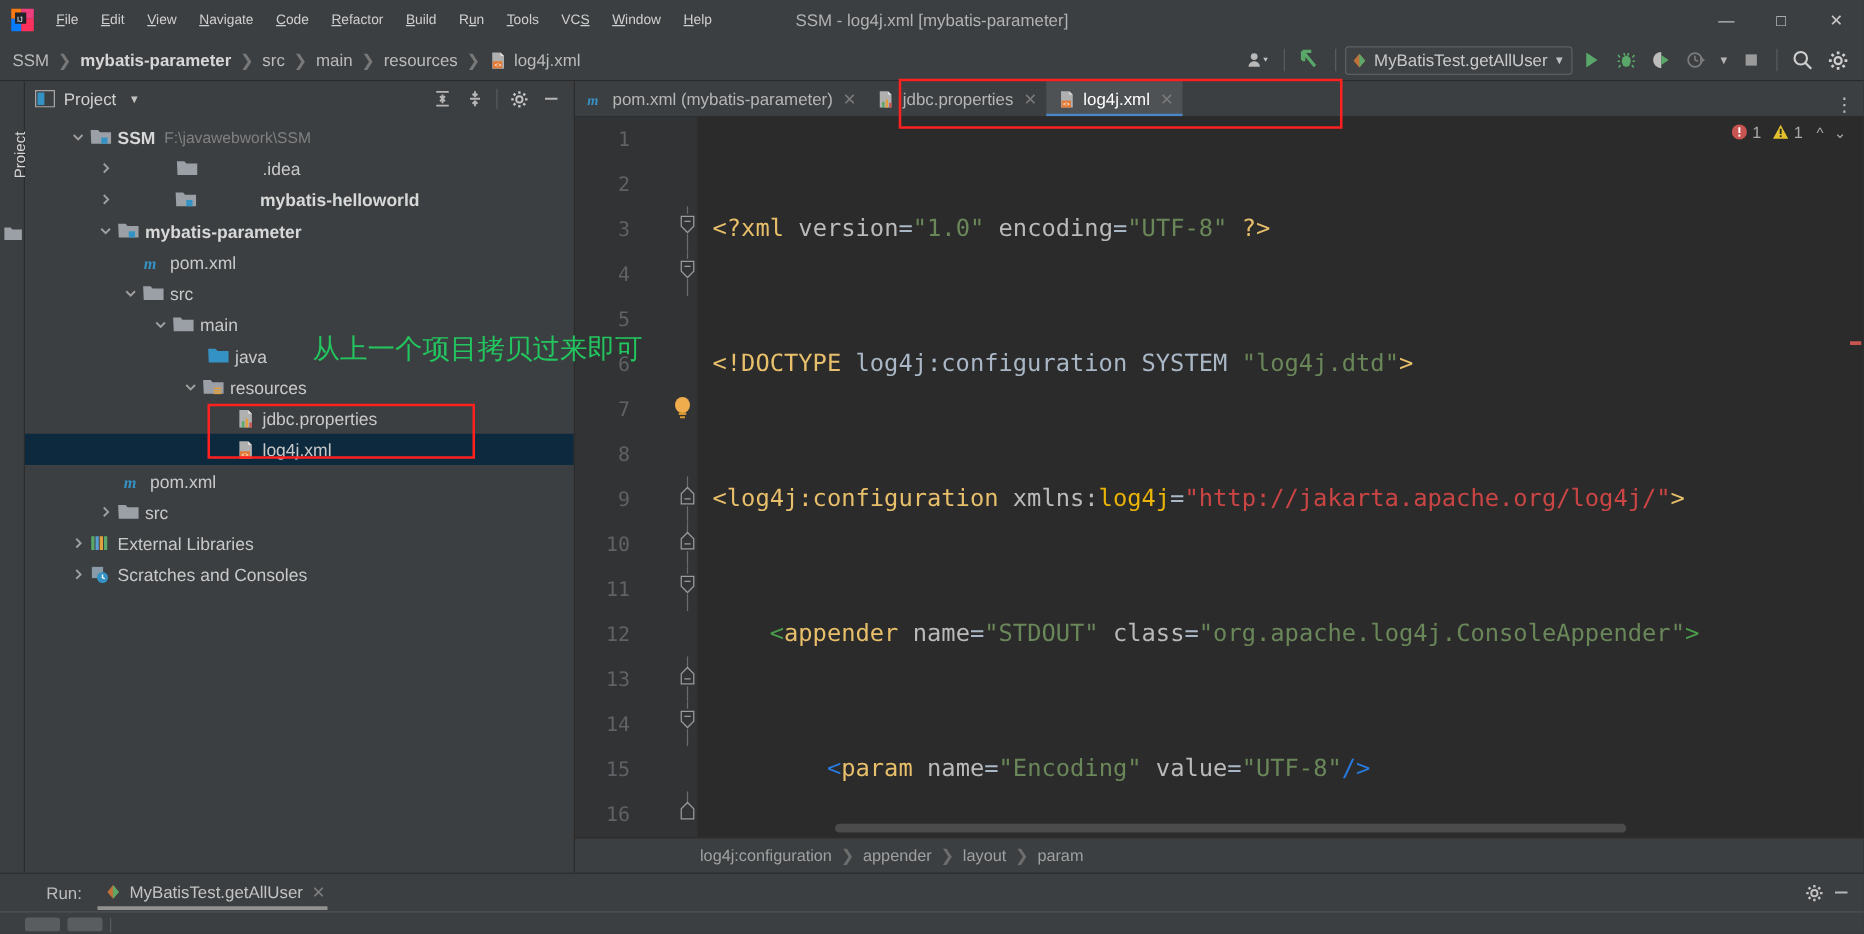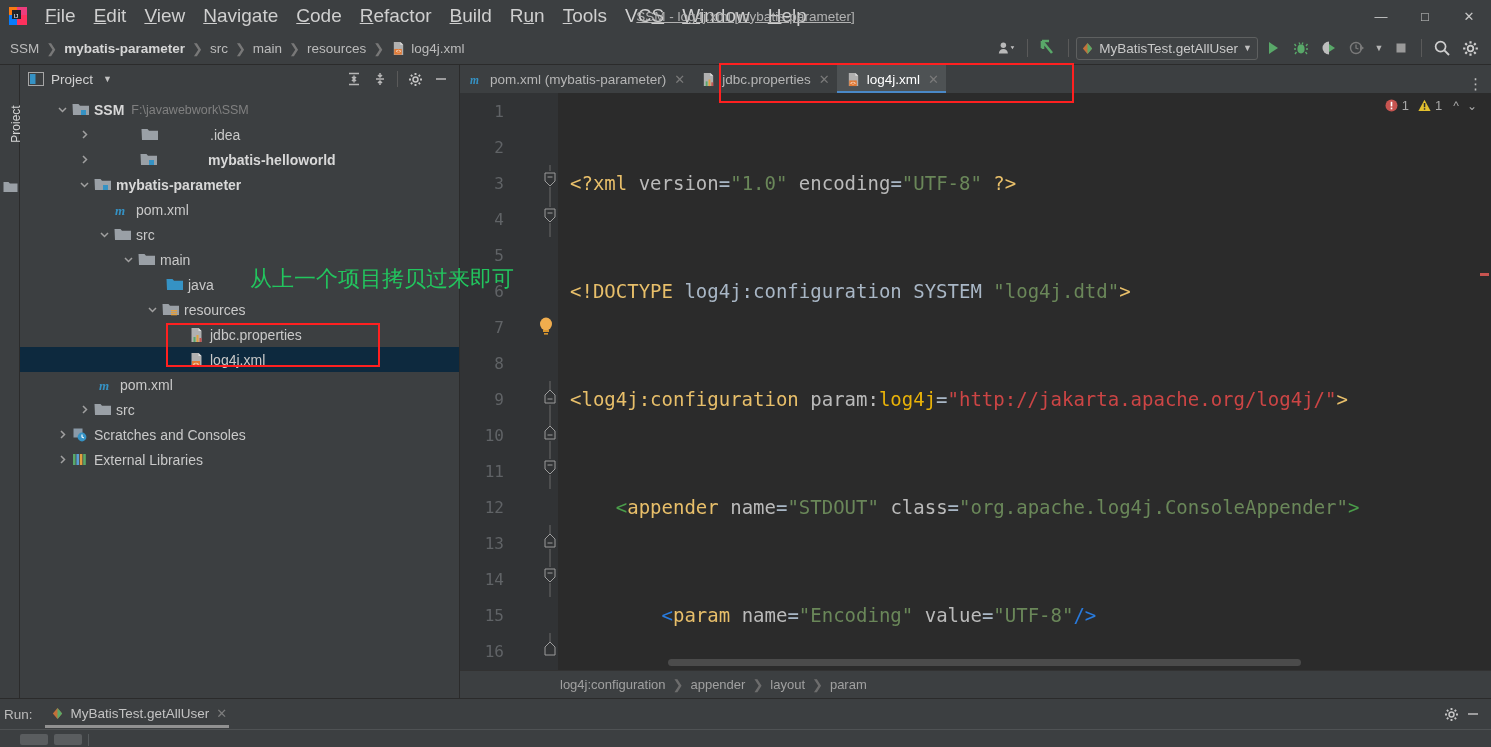--- a/index.html
+++ b/index.html
@@ -3,24 +3,24 @@
 <meta charset="utf-8">
 <style>
   * { box-sizing: border-box; margin:0; padding:0; }
   html,body { width:1491px; height:747px; overflow:hidden; background:#3c3f41; }
   body { font-family:"Liberation Sans", sans-serif; font-size:13px; color:#bbbbbb; }
 
   
   #titlebar{ height:32px; background:#3c3f41; display:flex; align-items:center; position:relative; }
   #idea-logo{ width:20px; height:20px; margin:0 8px 0 8px; position:relative; flex:none; }
   .menu-list{ display:flex; align-items:center; gap:0px; }
-  .menu-item{ padding:4px 9px; color:#cfcfcf; font-size:19px; cursor:default; }
+  .menu-item{ padding:4px 9px; color:#cfcfcf; font-size:11px; cursor:default; }
   .menu-item u{ text-decoration:underline; }
   #win-title{ position:absolute; left:0; right:0; text-align:center; color:#b2b2b2;
-              font-size:13.5px; pointer-events:none;text-decoration:underline; }
+              font-size:13.5px; pointer-events:none; }
   #win-ctrls{ margin-left:auto; display:flex; align-items:center; z-index:3; }
   .wc{ width:44px; height:32px; display:flex; align-items:center; justify-content:center;
        color:#c8c8c8; font-size:13px; }
 
   
   #navbar{ height:33px; background:#3c3f41; display:flex; align-items:center;
            padding-left:10px; border-bottom:1px solid #2b2b2b; position:relative;}
   .crumb{ display:flex; align-items:center; color:#bbbbbb; font-size:13.5px; }
   .crumb.strong{ font-weight:bold; color:#d6d6d6; }
   .crumb-sep{ color:#787878; margin:0 7px; font-size:13px; }
@@ -92,21 +92,21 @@
              gap:4px; font-size:13px; color:#a9a9a9; z-index:5; }
   #hscroll{ position:absolute; left:110px; right:190px; bottom:4px; height:7px; background:#4b4b4b;
             border-radius:4px; }
   #breadcrumbs{ height:28px; background:#3c3f41; display:flex; align-items:center;
                 padding-left:100px; font-size:13px; color:#a0a0a0; border-top:1px solid #323232;}
   .bc-sep{ color:#6d6d6d; margin:0 7px; }
 
   
   #runpanel{ height:49px; background:#3c3f41; display:flex; flex-direction:column;
              border-top:1px solid #2b2b2b; }
-  #runhead{ height:30px; display:flex; align-items:center; padding-left:4px; position:relative; }
+  #runhead{ height:30px; display:flex; align-items:center; padding-left:37px; position:relative; }
   #runhead .rl{ color:#bbbbbb; font-size:13.5px; margin-right:18px; }
   #runtab{ display:flex; align-items:center; gap:7px; position:relative; padding-bottom:2px;}
   #runtab .rt-label{ color:#c3c3c3; font-size:13.5px; }
   #runtab .rt-x{ color:#7d7d7d; font-size:13px; }
   #runtab::after{ content:""; position:absolute; left:-6px; right:-2px; bottom:-5px; height:3px;
                   background:#919191; }
   #runhead .rh-right{ margin-left:auto; display:flex; align-items:center; gap:6px; padding-right:10px;}
   #runbody{ flex:1; background:#3c3f41; position:relative; border-top:1px solid #4f5254;}
   #runbody .rb-strip{ position:absolute; left:20px; top:4px; display:flex; gap:6px; }
   .rb-chip{ width:28px; height:11px; background:#5a5d5f; border-radius:2px;}
@@ -492,43 +492,43 @@
       </div>
 
       <div class="trow" style="padding-left:36px;">
         <span class="arrow">
             <svg width="13" height="13" viewBox="0 0 13 13">
               <path d="M5 3l3.5 3.5L5 10" stroke="#a0a0a0" stroke-width="1.5" fill="none"></path>
             </svg>
           </span>
         <span class="ticon">
             <svg width="17" height="15" viewBox="0 0 17 15">
-              <rect x="1.5" y="1.5" width="9" height="9" fill="#8a9aa8"></rect>
-              <circle cx="10" cy="10" r="4.4" fill="#3592c4"></circle>
-              <path d="M10 7.5V10l1.8 1" stroke="#fff" stroke-width="1.1" fill="none"></path>
-            </svg>
-          </span>
-        <span class="tlabel">Scratches and Consoles</span>
-      </div>
-
-      <div class="trow" style="padding-left:36px;">
-        <span class="arrow">
-            <svg width="13" height="13" viewBox="0 0 13 13">
-              <path d="M5 3l3.5 3.5L5 10" stroke="#a0a0a0" stroke-width="1.5" fill="none"></path>
-            </svg>
-          </span>
-        <span class="ticon">
-            <svg width="17" height="15" viewBox="0 0 17 15">
               <rect x="1" y="2" width="2.6" height="11" fill="#59a869"></rect>
               <rect x="4.4" y="2" width="2.6" height="11" fill="#5a9fd4"></rect>
               <rect x="7.8" y="2" width="2.6" height="11" fill="#e2a03f"></rect>
               <rect x="11.2" y="2" width="2.6" height="11" fill="#59a869"></rect>
             </svg>
           </span>
         <span class="tlabel">External Libraries</span>
+      </div>
+
+      <div class="trow" style="padding-left:36px;">
+        <span class="arrow">
+            <svg width="13" height="13" viewBox="0 0 13 13">
+              <path d="M5 3l3.5 3.5L5 10" stroke="#a0a0a0" stroke-width="1.5" fill="none"></path>
+            </svg>
+          </span>
+        <span class="ticon">
+            <svg width="17" height="15" viewBox="0 0 17 15">
+              <rect x="1.5" y="1.5" width="9" height="9" fill="#8a9aa8"></rect>
+              <circle cx="10" cy="10" r="4.4" fill="#3592c4"></circle>
+              <path d="M10 7.5V10l1.8 1" stroke="#fff" stroke-width="1.1" fill="none"></path>
+            </svg>
+          </span>
+        <span class="tlabel">Scratches and Consoles</span>
       </div>
     </div>
 
     <div class="redbox" style="left:146px; top:258px; width:214px; height:44px;"></div>
   </div>
 
   <div id="editor">
 
     <div id="tabs">
       <div class="tab">
@@ -688,21 +688,21 @@
                 <path d="M8 0v10" stroke="#6b6b6b"></path>
                 <path d="M3 22h10v-8l-5-5-5 5z" fill="none" stroke="#9b9b9b"></path>
               </svg>
             </span>
           </div>
       </div>
 
       <div id="code">
         <div class="cline"><span class="t-brk">&lt;?</span><span class="t-kw">xml</span> <span class="t-attr">version</span><span class="t-plain">=</span><span class="t-str">"1.0"</span> <span class="t-attr">encoding</span><span class="t-plain">=</span><span class="t-str">"UTF-8"</span> <span class="t-brk">?&gt;</span></div>
         <div class="cline"><span class="t-brk">&lt;!</span><span class="t-kw">DOCTYPE</span> <span class="t-plain">log4j:configuration</span> <span class="t-plain">SYSTEM</span> <span class="t-str">"log4j.dtd"</span><span class="t-brk">&gt;</span></div>
-        <div class="cline"><span class="t-brk">&lt;</span><span class="t-kw">log4j:configuration</span> <span class="t-attr">param:</span><span class="t-ns">log4j</span><span class="t-plain">=</span><span class="t-url">"http://jakarta.apache.org/log4j/"</span><span class="t-brk">&gt;</span></div>
+        <div class="cline"><span class="t-brk">&lt;</span><span class="t-kw">log4j:configuration</span> <span class="t-attr">xmlns:</span><span class="t-ns">log4j</span><span class="t-plain">=</span><span class="t-url">"http://jakarta.apache.org/log4j/"</span><span class="t-brk">&gt;</span></div>
         <div class="cline">    <span class="t-brkg">&lt;</span><span class="t-kw">appender</span> <span class="t-attr">name</span><span class="t-plain">=</span><span class="t-str">"STDOUT"</span> <span class="t-attr">class</span><span class="t-plain">=</span><span class="t-str">"org.apache.log4j.ConsoleAppender"</span><span class="t-brkg">&gt;</span></div>
         <div class="cline">        <span class="t-brkb">&lt;</span><span class="t-kw">param</span> <span class="t-attr">name</span><span class="t-plain">=</span><span class="t-str">"Encoding"</span> <span class="t-attr">value</span><span class="t-plain">=</span><span class="t-str">"UTF-8"</span><span class="t-brkb">/&gt;</span></div>
         
         
         
         
         
         
         
         

